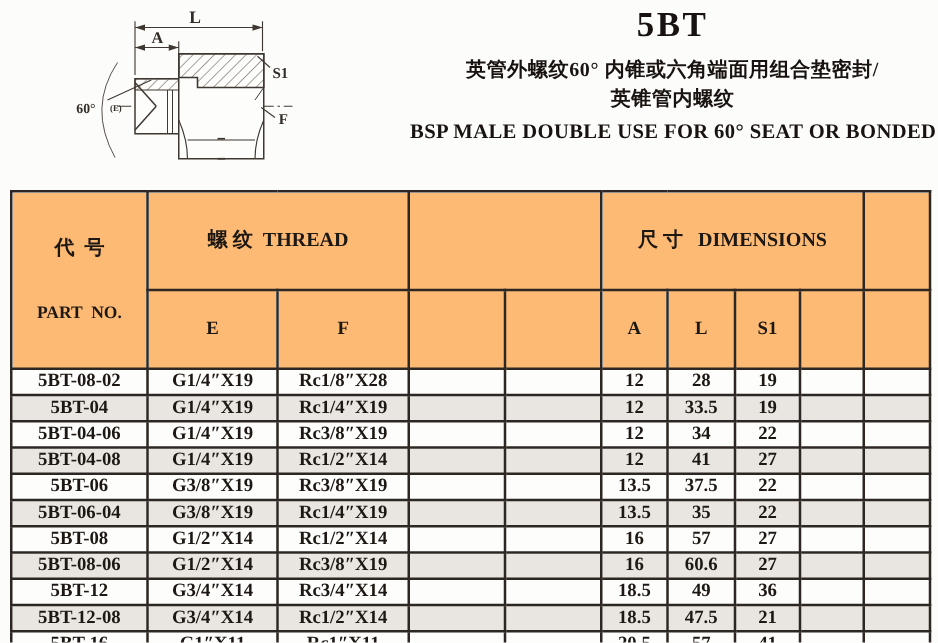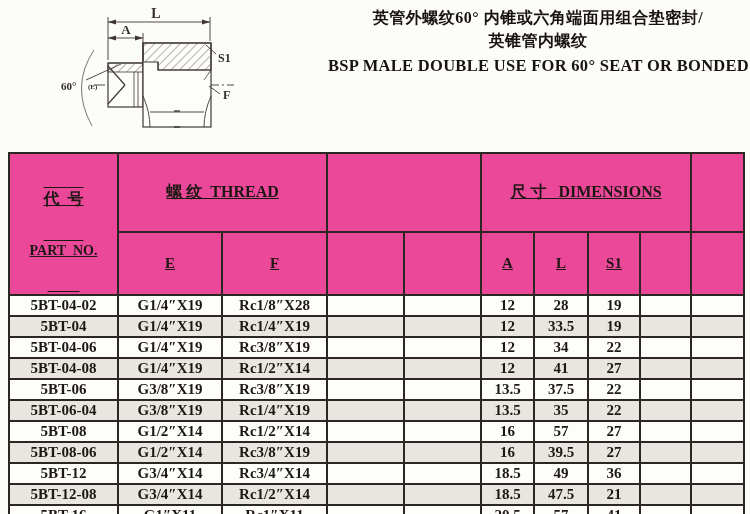--- a/index.html
+++ b/index.html
@@ -44,21 +44,21 @@
     border-collapse:collapse;table-layout:fixed;
     font-weight:bold;color:#1d1813;
   }
   table.spec th, table.spec td{
     border:2px solid #2d2723;
     text-align:center;vertical-align:middle;
     padding:0;white-space:pre;
     font-size:15px;font-weight:bold;
     overflow:hidden;
   }
-  table.spec thead th{background:#ec4899;font-size:16px;text-decoration:underline;}
+  table.spec thead th{background:#fdba74;font-size:16px;}
   table.spec thead tr.group-row{height:26px;}
   table.spec thead tr.sub-row{height:21px;}
   table.spec thead tr.sub-row th{font-size:15px;}
   table.spec tbody tr{height:21px;}
   table.spec tbody tr:nth-child(even) td{background:#e9e6e1;}
   table.spec tbody tr:nth-child(odd)  td{background:#fdfdfb;}
   .hdr-cn{font-size:16px;line-height:17px;}
   .hdr-en{font-size:14px;line-height:15px;}
 </style>
 </head>
@@ -119,20 +119,21 @@
         <text x="98" y="34" font-size="13" text-anchor="middle">A</text>
         <text x="190" y="62" font-size="12" text-anchor="start">S1</text>
         <text x="195" y="99" font-size="12" text-anchor="start">F</text>
         <text x="33" y="90" font-size="11" text-anchor="start">60°</text>
         <text x="60" y="89" font-size="7" text-anchor="start">(E)</text>
       </g>
     </svg>
   </div>
 
   <div class="title-block">
+    <div class="model">5BT</div>
     <div class="cn">英管外螺纹60° 内锥或六角端面用组合垫密封/</div>
     <div class="cn">英锥管内螺纹</div>
     <div class="en first">BSP MALE DOUBLE USE FOR 60° SEAT OR BONDED SEAL/</div>
   </div>
 
   <table class="spec">
     <colgroup>
       <col style="width:109px">
         <col style="width:104px">
         <col style="width:105px">
@@ -162,21 +163,21 @@
         <th></th>
         <th>A</th>
         <th>L</th>
         <th>S1</th>
         <th></th>
         <th></th>
       </tr>
     </thead>
     <tbody>
       <tr>
-        <td>5BT-04-02</td>
+        <td>5BT-08-02</td>
         <td>G1/4″X19</td>
         <td>Rc1/8″X28</td>
         <td></td>
         <td></td>
         <td>12</td>
         <td>28</td>
         <td>19</td>
         <td></td>
         <td></td>
       </tr>
@@ -252,21 +253,21 @@
         <td></td>
         <td></td>
       </tr>
       <tr>
         <td>5BT-08-06</td>
         <td>G1/2″X14</td>
         <td>Rc3/8″X19</td>
         <td></td>
         <td></td>
         <td>16</td>
-        <td>39.5</td>
+        <td>60.6</td>
         <td>27</td>
         <td></td>
         <td></td>
       </tr>
       <tr>
         <td>5BT-12</td>
         <td>G3/4″X14</td>
         <td>Rc3/4″X14</td>
         <td></td>
         <td></td>

